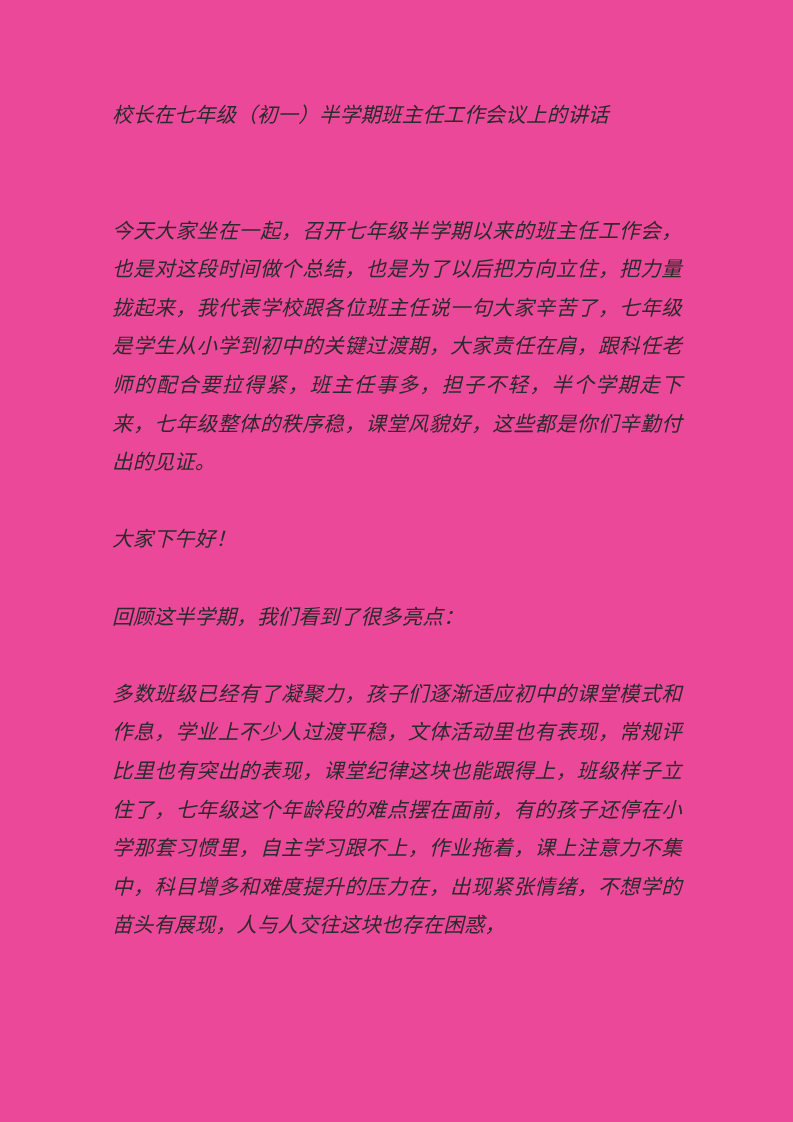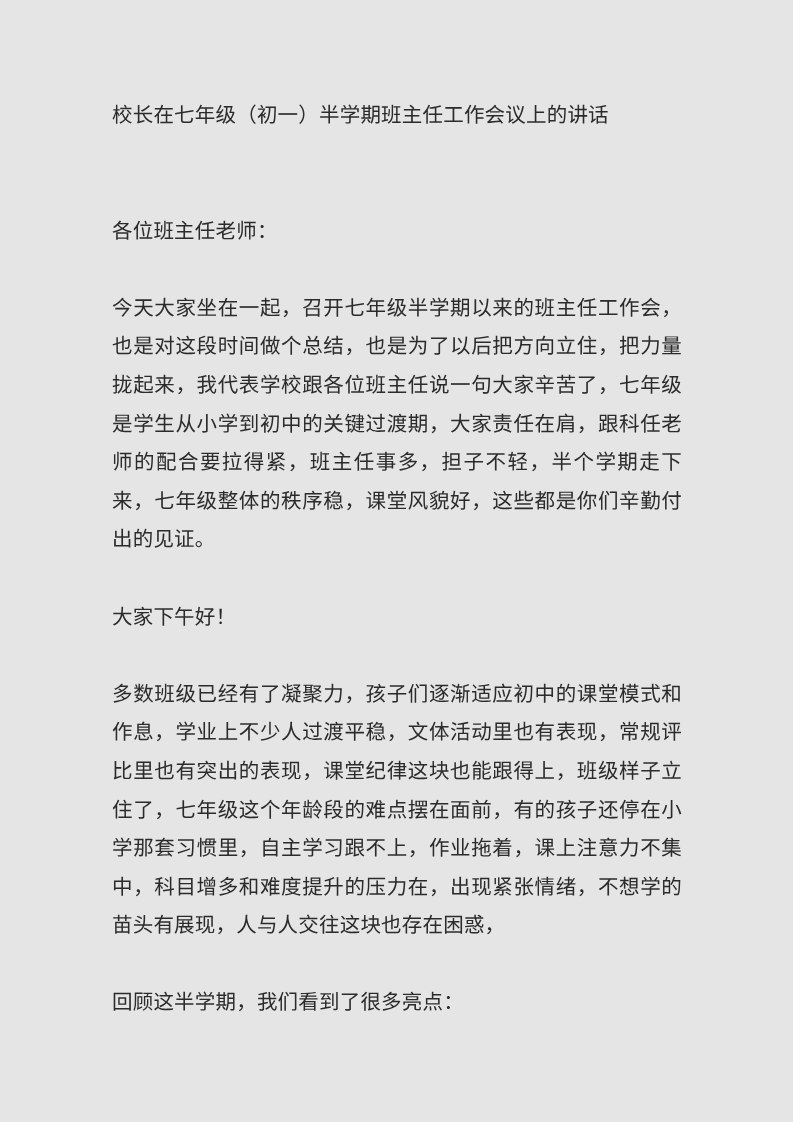--- a/index.html
+++ b/index.html
@@ -7,23 +7,24 @@
     margin: 0;
     padding: 0;
     background: #ffffff;
   }
 
   .page {
     position: relative;
     width: 793px;
     height: 1122px;
     margin: 0 auto;
-    background: #e5e5e5;
+    background: #ec4899;
     overflow: hidden;
     box-sizing: border-box;
+    font-style: italic;
   }
 
   .doc-body {
     position: absolute;
     left: 112px;
     top: 96px;
     width: 570px;
   }
 
   .doc-title,
@@ -52,24 +53,23 @@
   }
 </style>
 </head>
 <body>
 
 <div class="page">
   <div class="doc-body">
 
     <p class="doc-title">校长在七年级（初一）半学期班主任工作会议上的讲话</p>
 
-    <p class="doc-para">各位班主任老师：</p>
 
     <p class="doc-para">今天大家坐在一起，召开七年级半学期以来的班主任工作会，也是对这段时间做个总结，也是为了以后把方向立住，把力量拢起来，我代表学校跟各位班主任说一句大家辛苦了，七年级是学生从小学到初中的关键过渡期，大家责任在肩，跟科任老师的配合要拉得紧，班主任事多，担子不轻，半个学期走下来，七年级整体的秩序稳，课堂风貌好，这些都是你们辛勤付出的见证。</p>
 
     <p class="doc-para">大家下午好！</p>
 
+    <p class="doc-para">回顾这半学期，我们看到了很多亮点：</p>
+
     <p class="doc-para">多数班级已经有了凝聚力，孩子们逐渐适应初中的课堂模式和作息，学业上不少人过渡平稳，文体活动里也有表现，常规评比里也有突出的表现，课堂纪律这块也能跟得上，班级样子立住了，七年级这个年龄段的难点摆在面前，有的孩子还停在小学那套习惯里，自主学习跟不上，作业拖着，课上注意力不集中，科目增多和难度提升的压力在，出现紧张情绪，不想学的苗头有展现，人与人交往这块也存在困惑，</p>
-
-    <p class="doc-para">回顾这半学期，我们看到了很多亮点：</p>
 
   </div>
 </div>
 
 </body></html>

